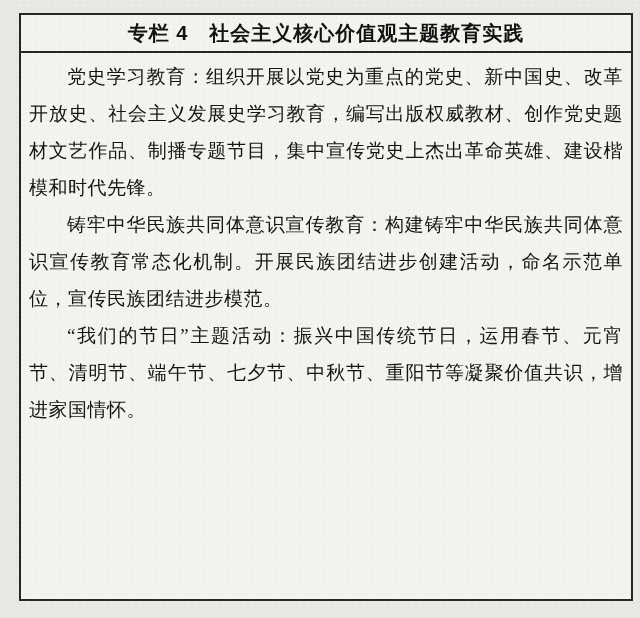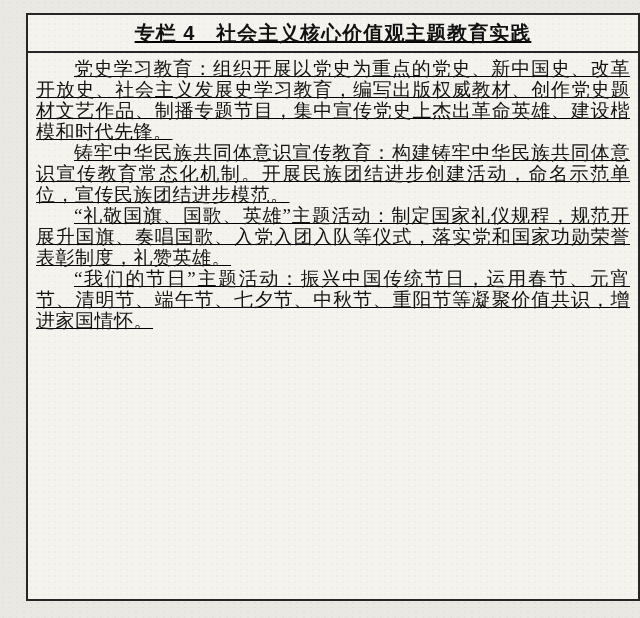--- a/index.html
+++ b/index.html
@@ -11,31 +11,30 @@
     height: 618px;
     background-color: #e9e8e3;
     background-image: radial-gradient(rgba(0,0,0,0.035) 1px, transparent 1px);
     background-size: 7px 5px;
     font-family: "Liberation Serif", "DejaVu Serif", serif;
     overflow: hidden;
     position: relative;
   }
   .panel {
     position: absolute;
-    left: 26px;
+    left: 19px;
     top: 13px;
     width: 610px;
     height: 584px;
     border: 2px solid #262626;
     background-color: #f4f3ee;
     background-image: radial-gradient(rgba(0,0,0,0.025) 1px, transparent 1px);
     background-size: 6px 6px;
     box-sizing: content-box;
     overflow: hidden;
-    text-decoration: underline;
   }
   .panel-title-bar {
     height: 36px;
     border-bottom: 2px solid #262626;
     display: flex;
     align-items: center;
     justify-content: center;
   }
   .panel-title {
     font-family: "Liberation Sans", "DejaVu Sans", sans-serif;
@@ -45,34 +44,33 @@
     letter-spacing: 1px;
     white-space: nowrap;
   }
   .panel-body {
     padding: 5px 8px 0 8px;
     color: #141414;
   }
   .panel-body p {
     margin: 0;
     font-size: 19px;
-    line-height: 21px;
+    line-height: 37px;
     font-weight: 500;
     text-align: justify;
     text-indent: 2em;
     letter-spacing: 0.5px;
   }
 </style>
 </head>
 <body>
 
 <div class="panel">
   <div class="panel-title-bar">
     <span class="panel-title">专栏 4　社会主义核心价值观主题教育实践</span>
   </div>
   <div class="panel-body">
     <p>党史学习教育：组织开展以党史为重点的党史、新中国史、改革开放史、社会主义发展史学习教育，编写出版权威教材、创作党史题材文艺作品、制播专题节目，集中宣传党史上杰出革命英雄、建设楷模和时代先锋。</p>
     <p>铸牢中华民族共同体意识宣传教育：构建铸牢中华民族共同体意识宣传教育常态化机制。开展民族团结进步创建活动，命名示范单位，宣传民族团结进步模范。</p>
-    <p>“礼敬国旗、国歌、英雄”主题活动：制定国家礼仪规程，规范开展升国旗、奏唱国歌、入党入团入队等仪式，落实党和国家功勋荣誉表彰制度，礼赞英雄。</p>
     <p>“我们的节日”主题活动：振兴中国传统节日，运用春节、元宵节、清明节、端午节、七夕节、中秋节、重阳节等凝聚价值共识，增进家国情怀。</p>
 
   </div>
 </div>
 
 </body></html>

